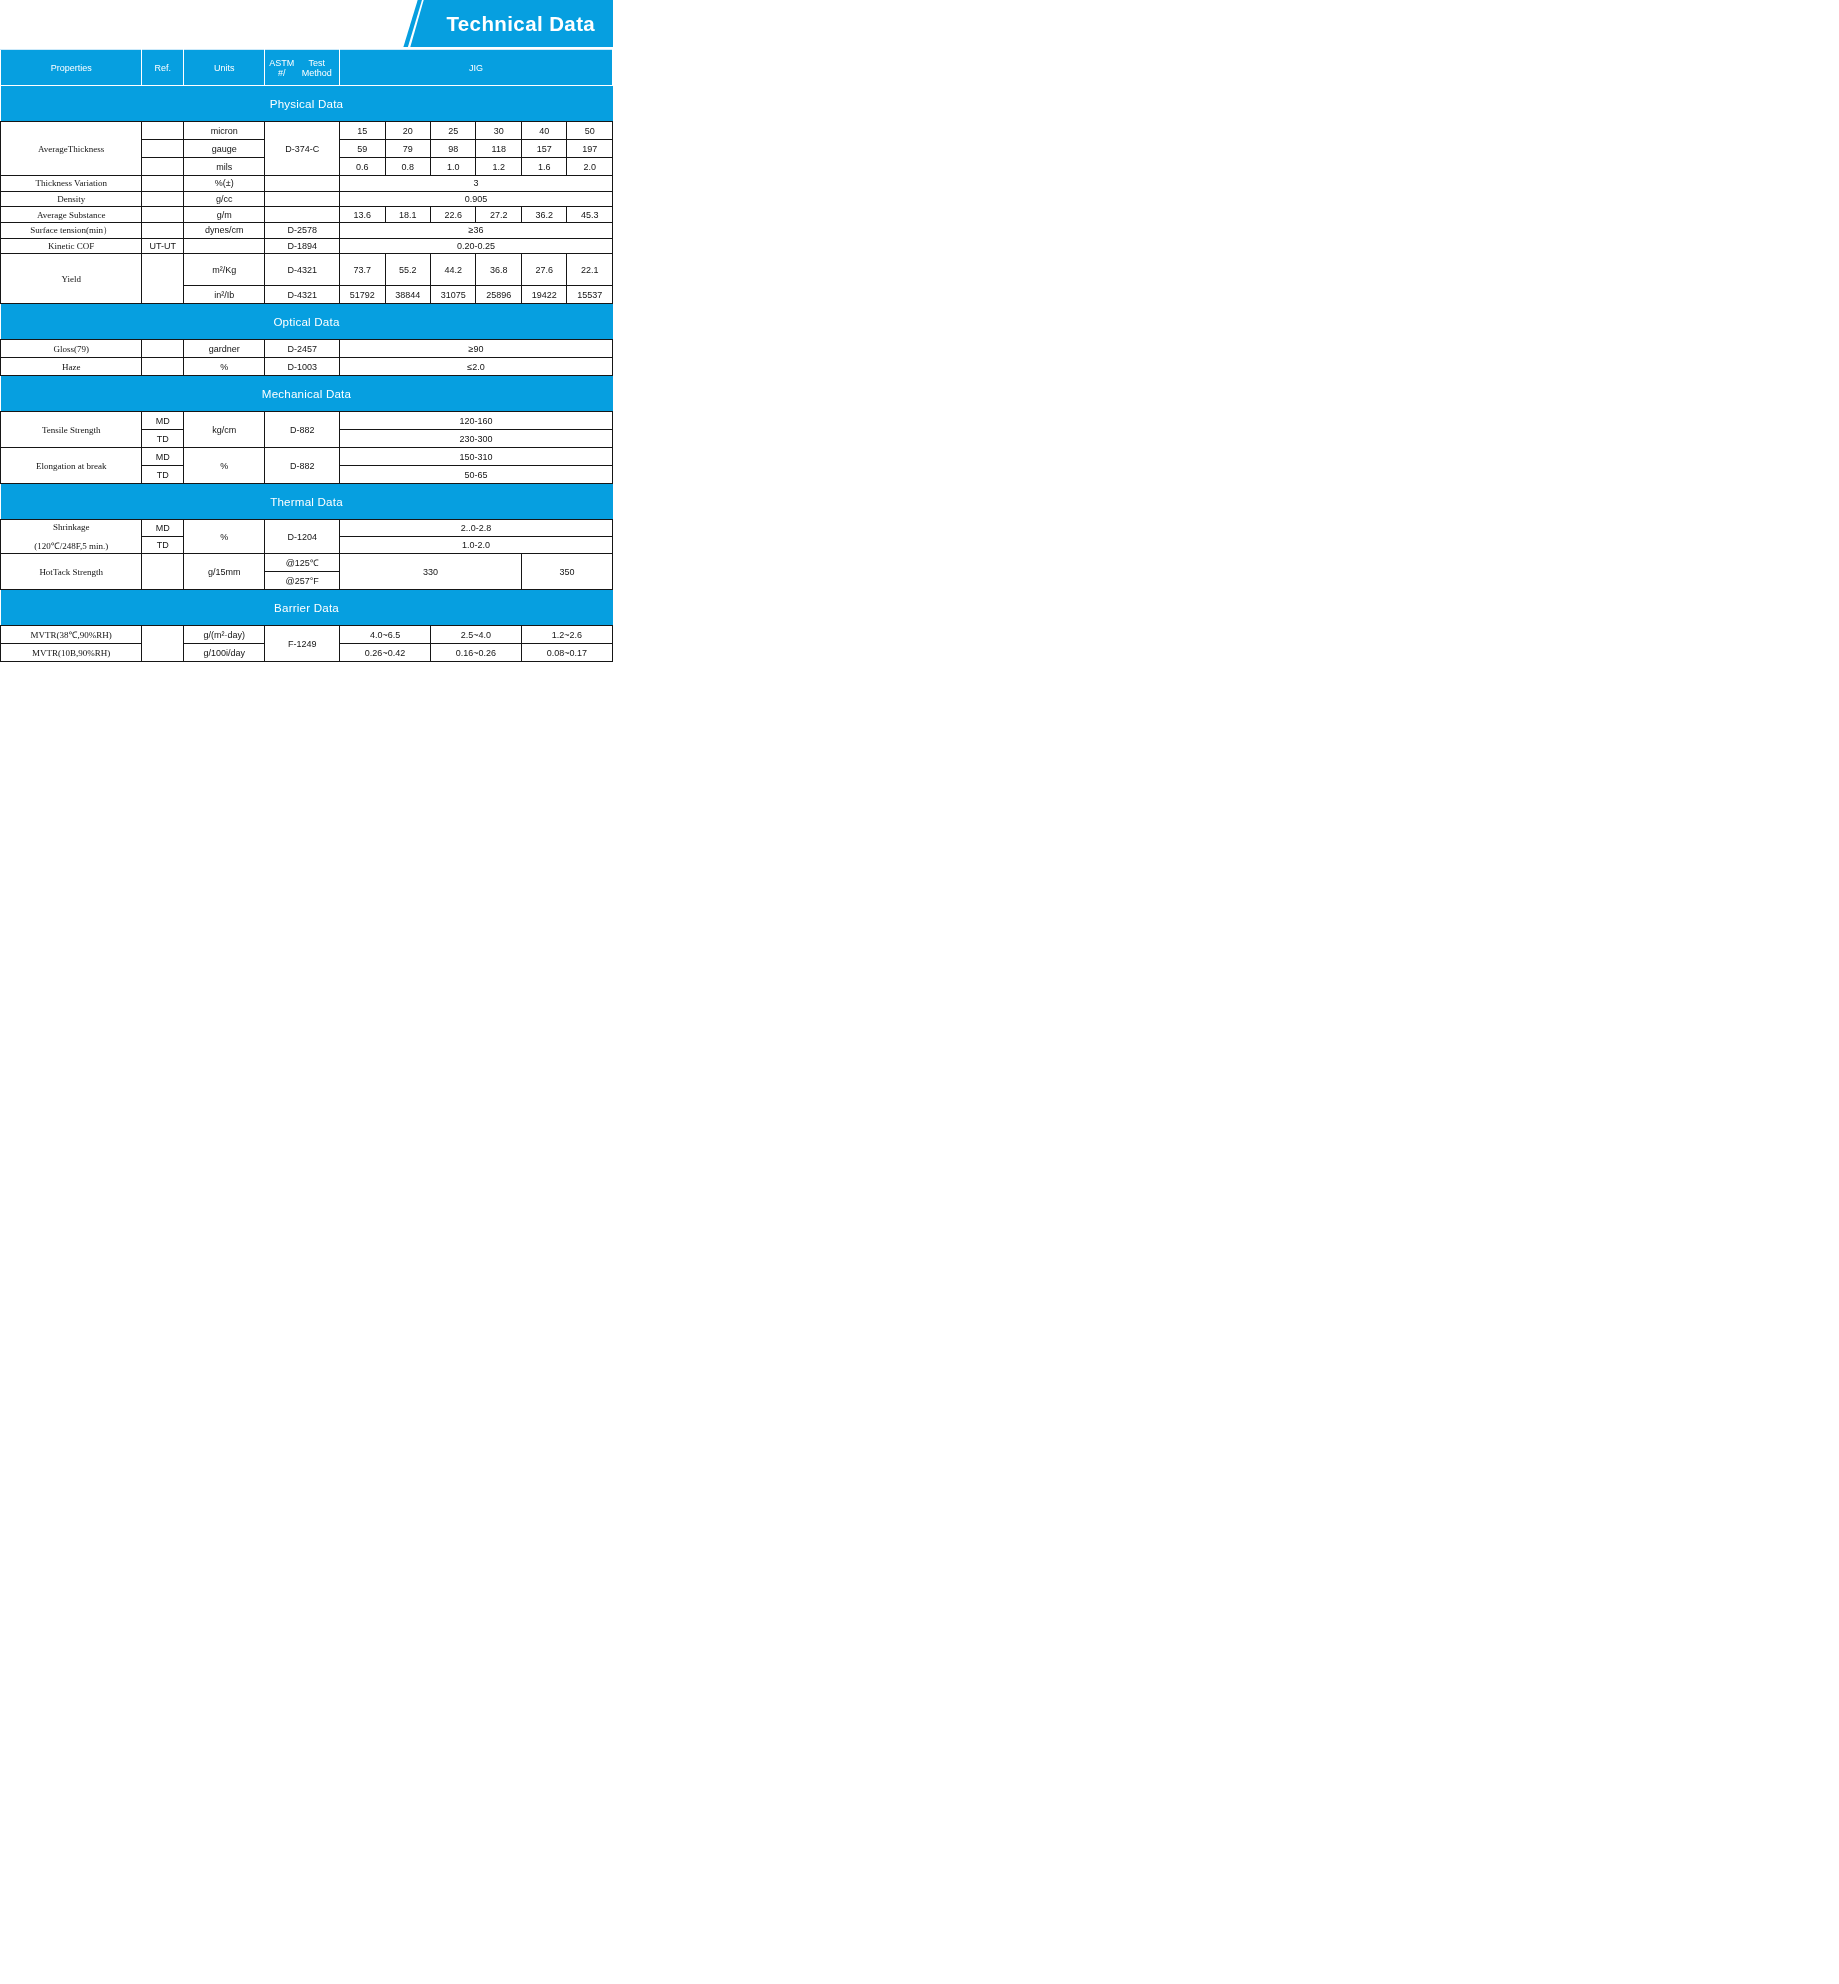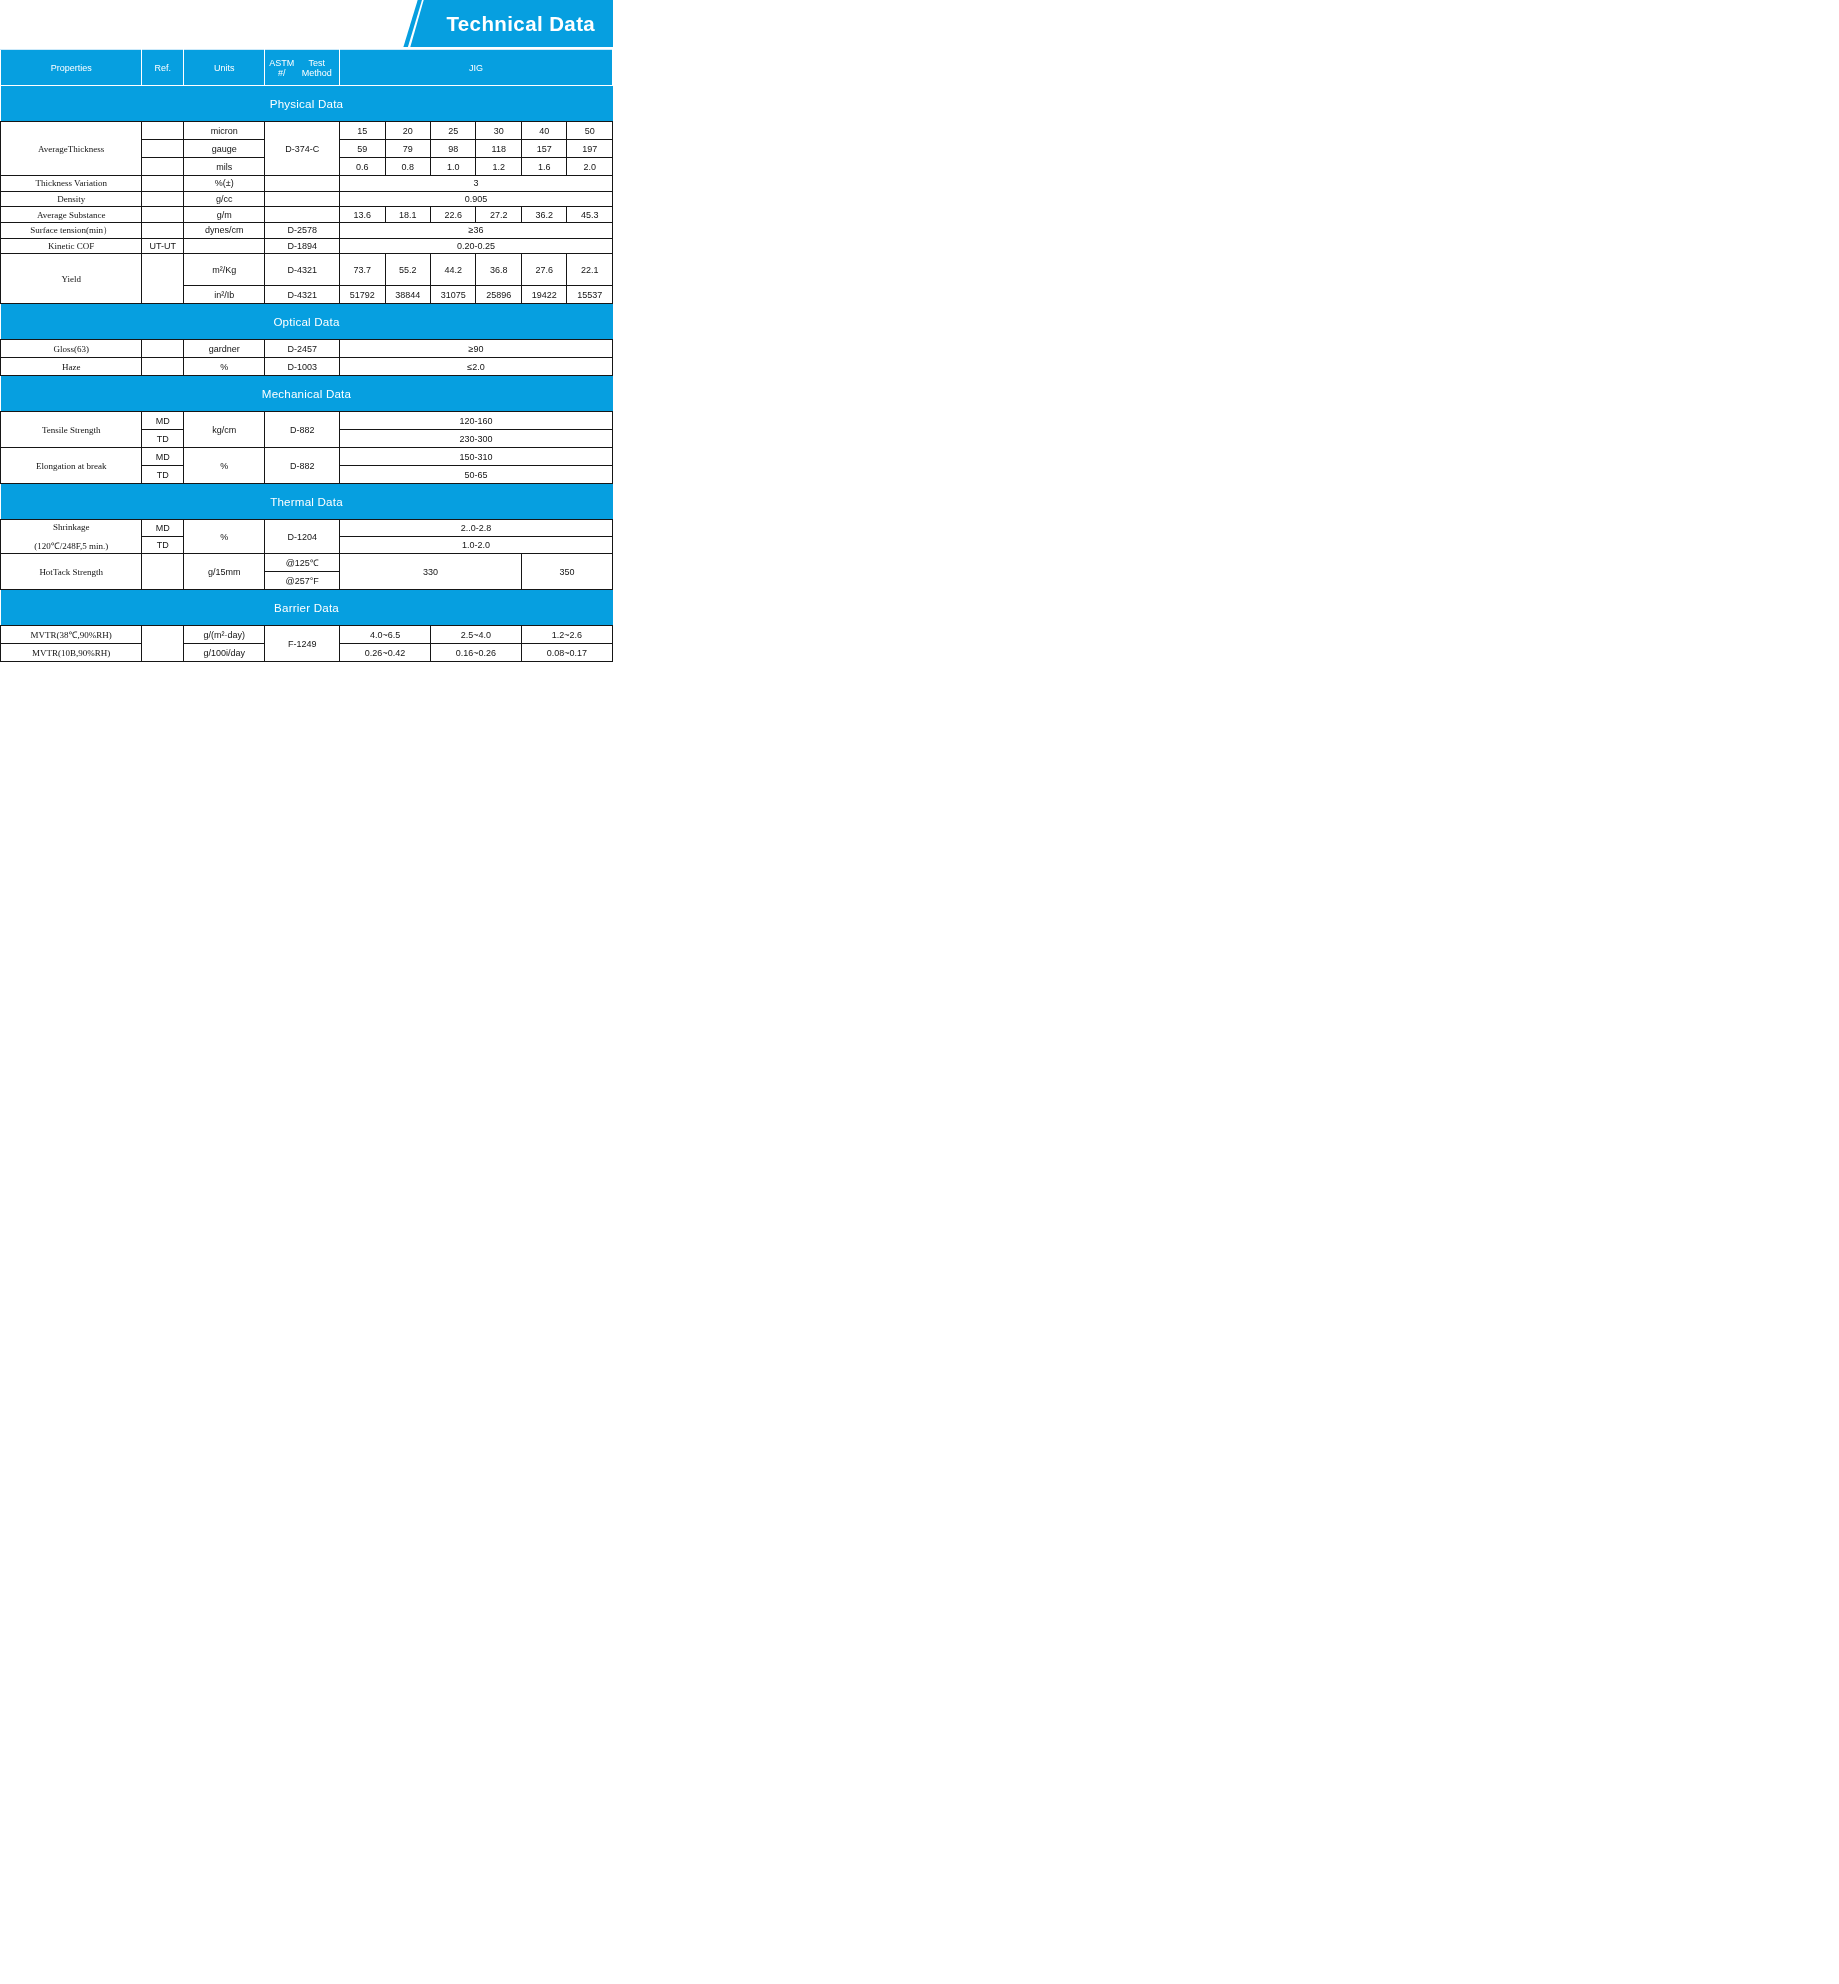--- a/index.html
+++ b/index.html
@@ -211,21 +211,21 @@
     <td>31075</td>
     <td>25896</td>
     <td>19422</td>
     <td>15537</td>
   </tr>
 
   <tr class="band">
     <td colspan="10">Optical Data</td>
   </tr>
   <tr class="r40">
-    <td class="prop">Gloss(63)</td>
+    <td class="prop">Gloss(79)</td>
     <td></td>
     <td>gardner</td>
     <td>D-2457</td>
     <td colspan="6">≥90</td>
   </tr>
   <tr class="r41">
     <td class="prop">Haze</td>
     <td></td>
     <td>%</td>
     <td>D-1003</td>

